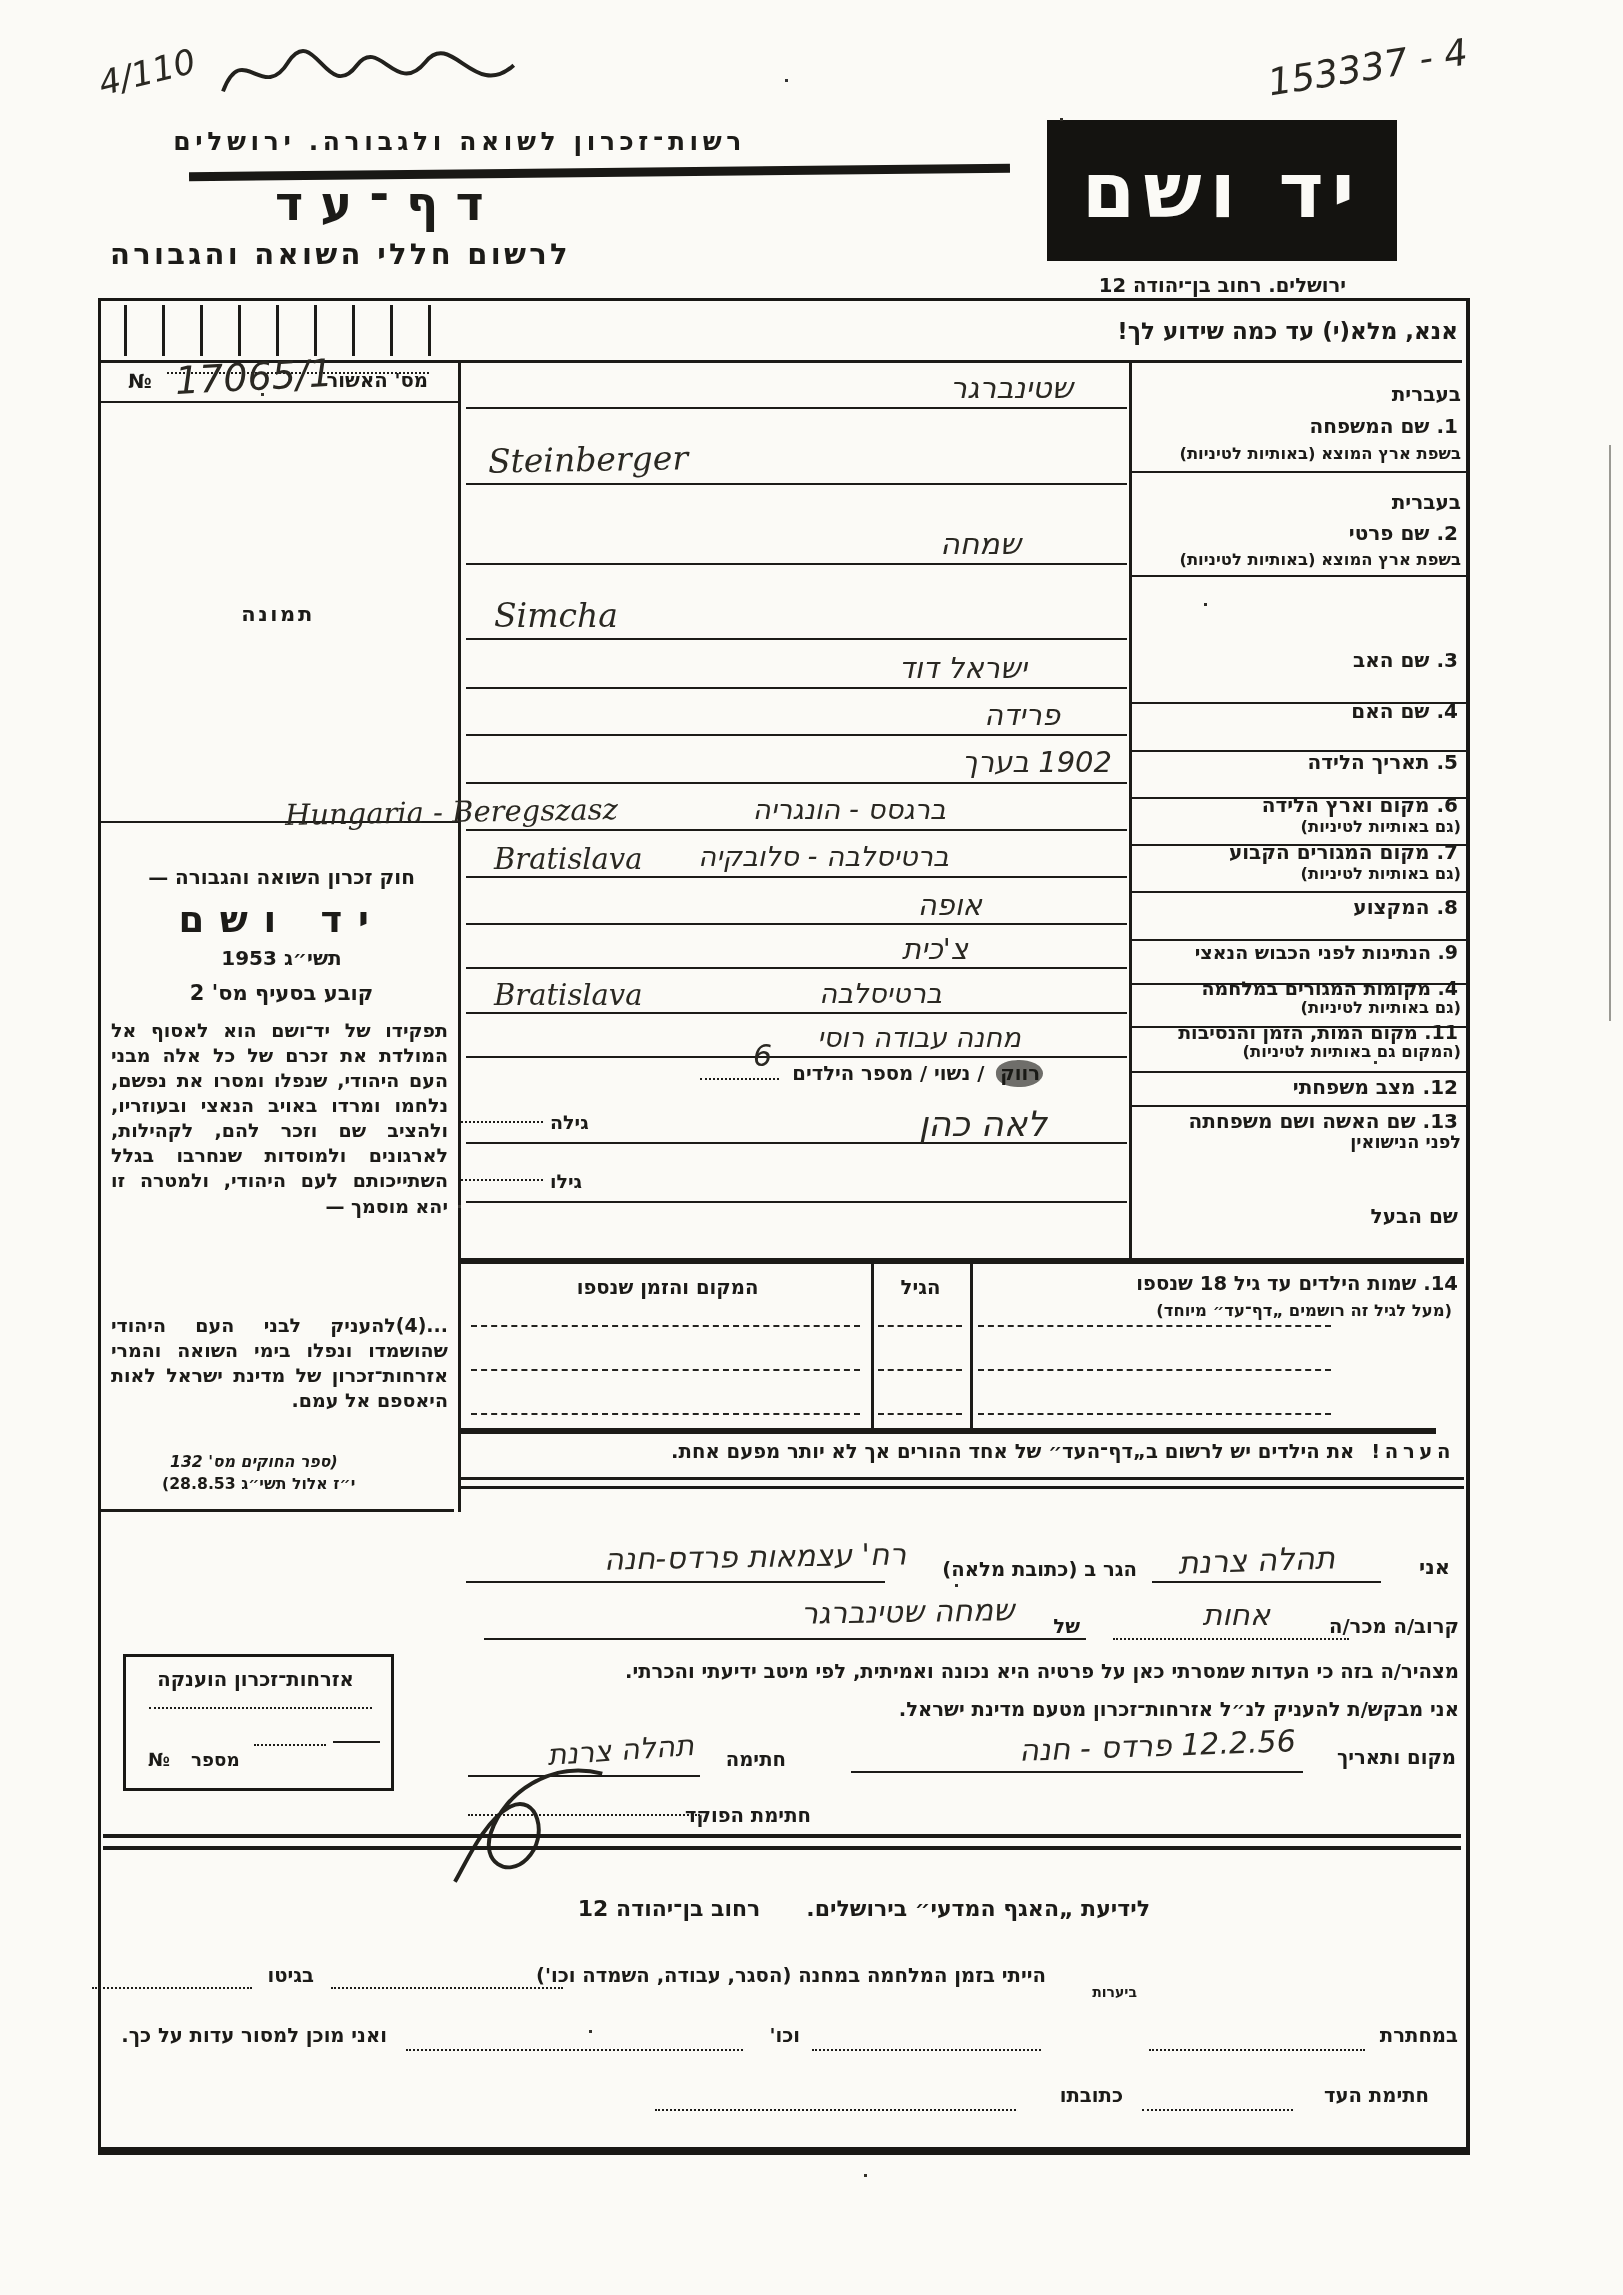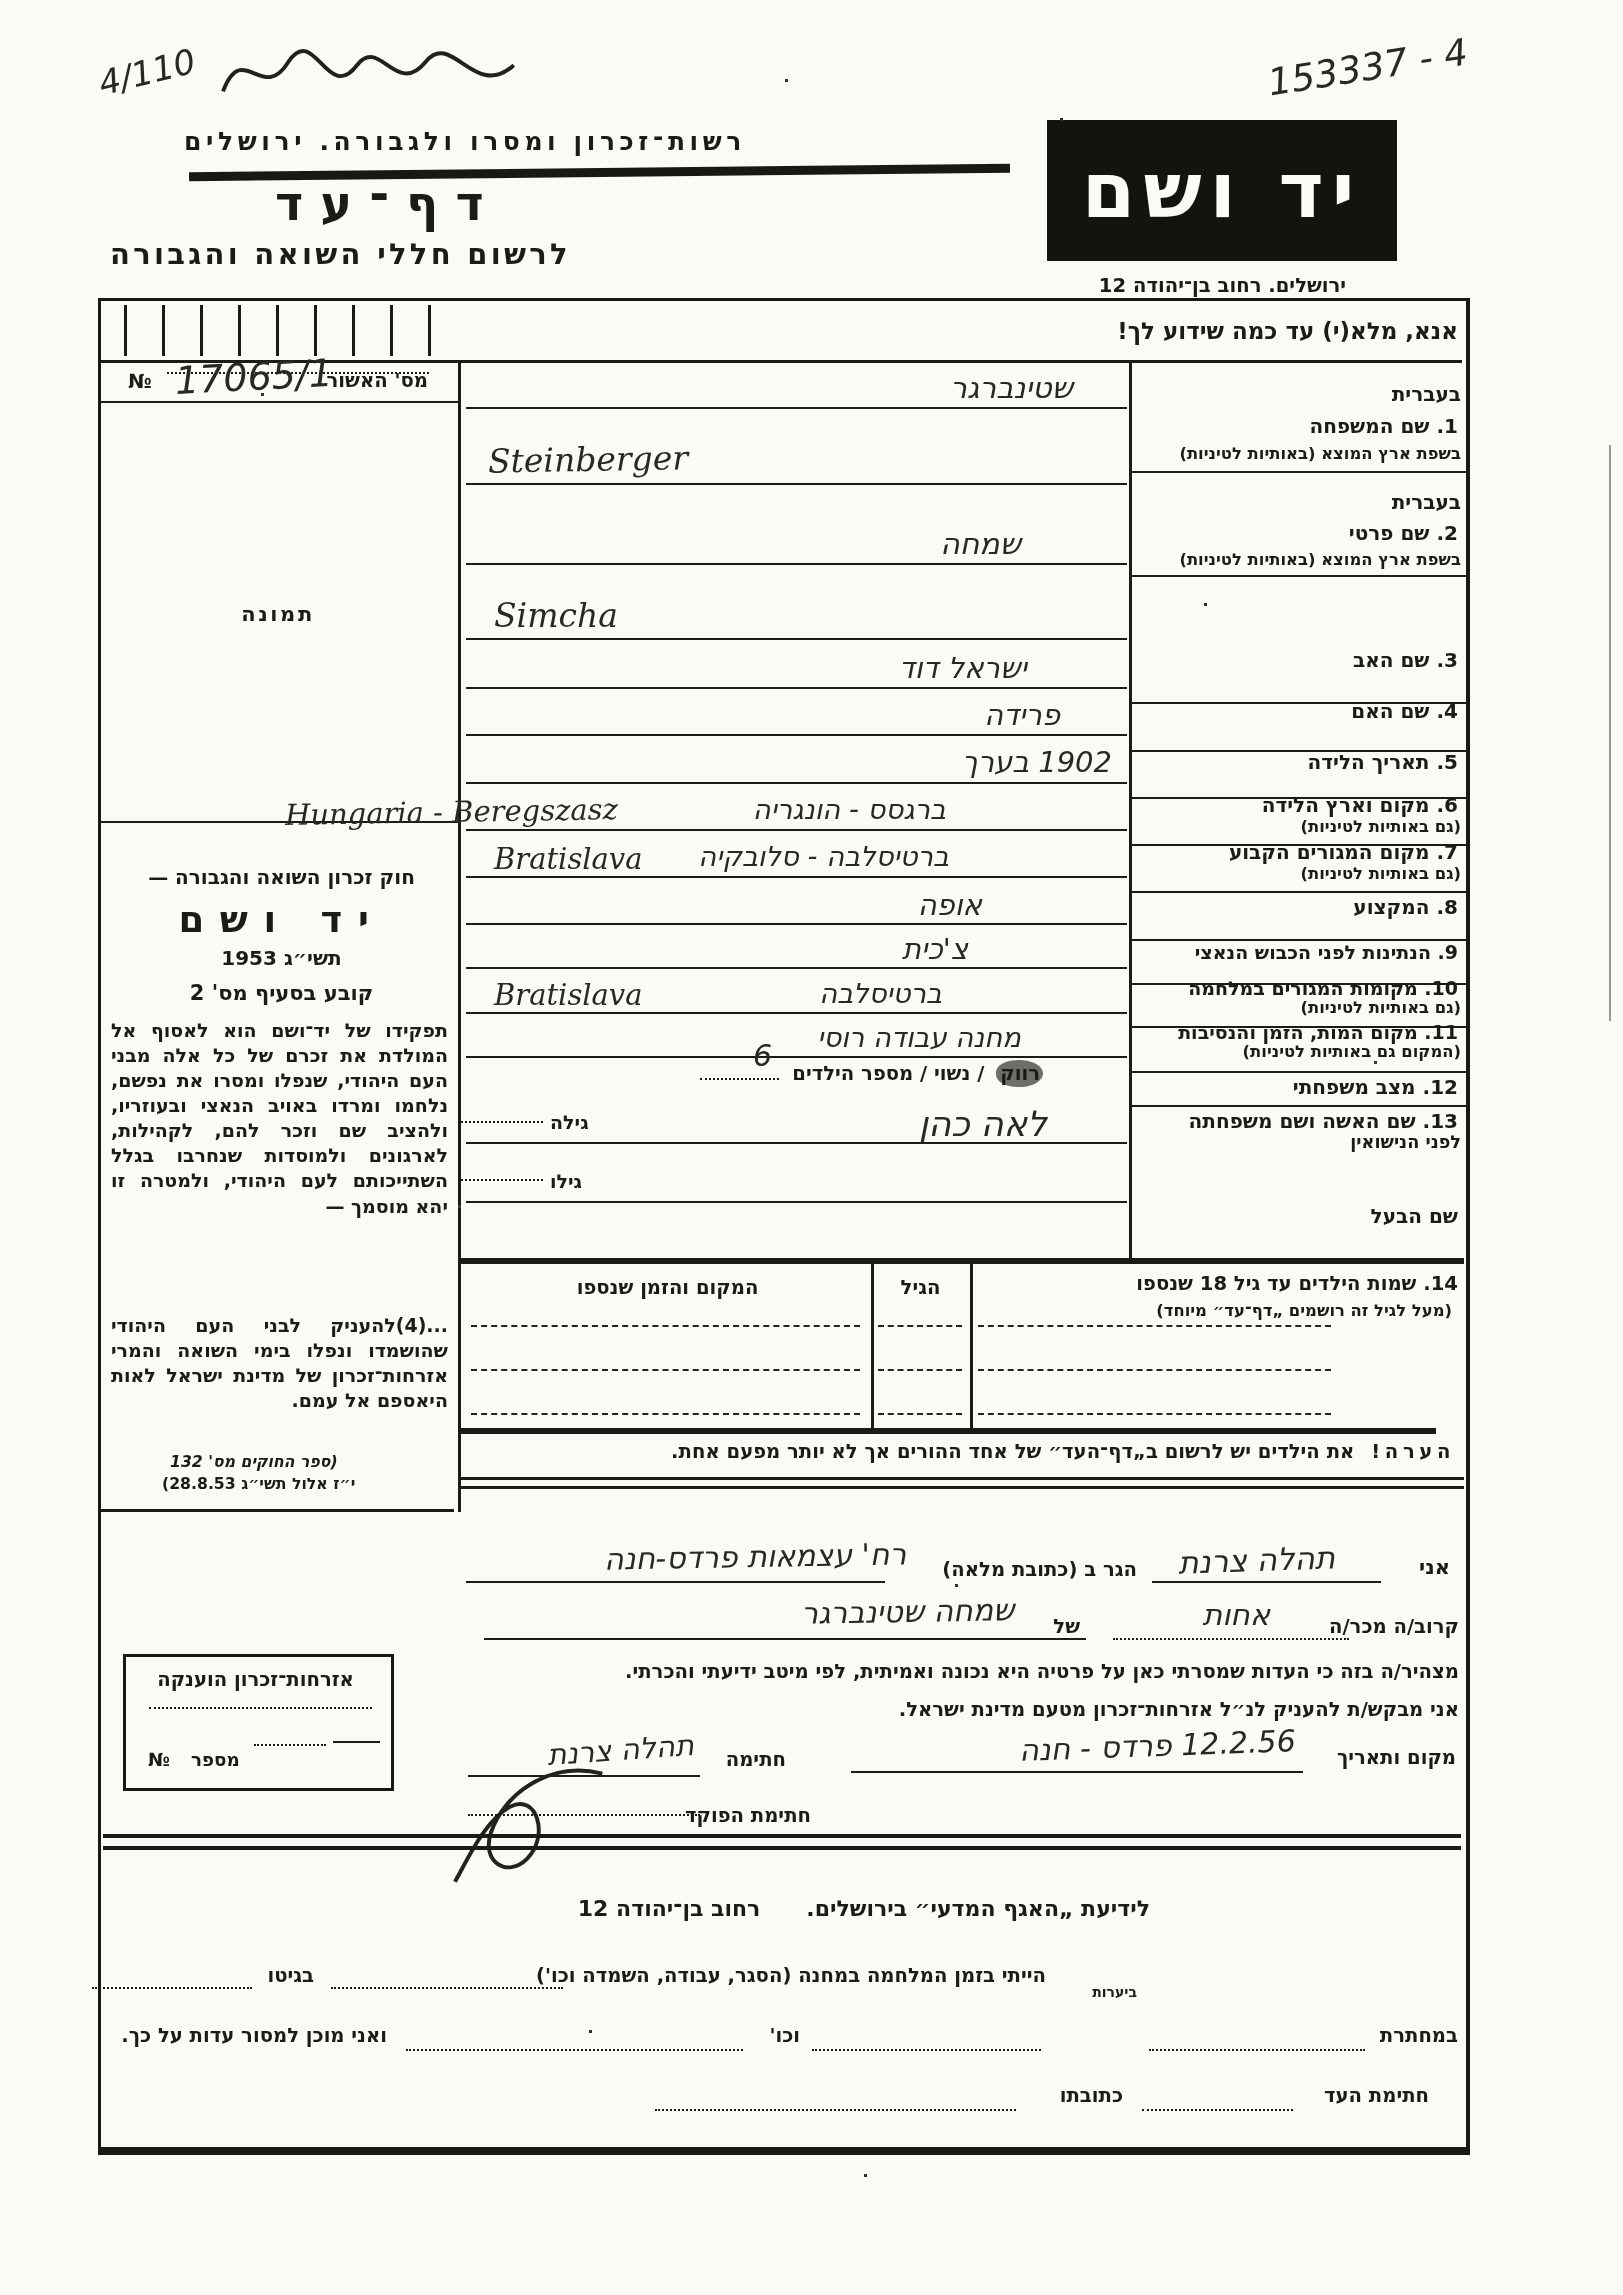--- a/index.html
+++ b/index.html
@@ -29,21 +29,21 @@
 <body>
 
 <div id="page">
 
   <div class="a hw" style="left:98px;top:52px;font-size:34px;transform:rotate(-14deg);">4/110</div>
   <svg class="a" style="left:216px;top:26px;" width="308" height="98" viewBox="0 0 470 150">
     <path d="M10,100 C40,20 70,120 110,55 C150,-5 170,120 215,60 C250,15 275,110 320,55 C360,5 395,115 455,60" fill="none" stroke="#22211d" stroke-width="6"></path>
   </svg>
   <div class="a hw" style="left:1267px;top:46px;font-size:37px;transform:rotate(-9deg);">153337 - 4</div>
 
-  <div class="a p rtl" style="right:877px;top:127px;font-size:25px;letter-spacing:4.6px;">רשות־זכרון ומסרו ולגבורה. ירושלים</div>
+  <div class="a p rtl" style="right:877px;top:127px;font-size:25px;letter-spacing:4.6px;">רשות־זכרון לשואה ולגבורה. ירושלים</div>
   <div class="a" style="left:189px;top:168px;width:821px;height:8.5px;background:#191815;transform:rotate(-0.6deg);"></div>
   <div class="a p" style="left:275px;top:175px;font-size:48px;letter-spacing:17px;">דף־עד</div>
   <div class="a p rtl" style="left:110px;top:237px;font-size:29px;letter-spacing:3.3px;">לרשום חללי השואה והגבורה</div>
 
   <div class="a" style="left:1047px;top:120px;width:350px;height:141px;background:#141310;display:flex;align-items:center;justify-content:center;">
     <span class="p" style="color:#fbfaf6;font-size:77px;letter-spacing:7.9px;">יד ושם</span>
   </div>
   <div class="a p rtl ctr" style="left:1057px;top:274px;width:331px;font-size:19.6px;">ירושלים. רחוב בן־יהודה 12</div>
 
   <div class="box" style="left:98px;top:298px;width:1365px;height:1846px;border-width:3.3px 4.6px 8.5px 3.3px;"></div>
@@ -92,21 +92,21 @@
   <div class="a p rtl" style="right:165px;top:793px;font-size:20px;">6.  מקום וארץ הלידה</div>
   <div class="a p rtl" style="right:162px;top:817px;font-size:16.4px;">(גם באותיות לטיניות)</div>
   <div class="sep" style="top:844px;"></div>
   <div class="a p rtl" style="right:165px;top:840px;font-size:20px;">7.  מקום המגורים הקבוע</div>
   <div class="a p rtl" style="right:162px;top:864px;font-size:16.4px;">(גם באותיות לטיניות)</div>
   <div class="sep" style="top:891px;"></div>
   <div class="a p rtl" style="right:165px;top:895px;font-size:20px;">8.  המקצוע</div>
   <div class="sep" style="top:939px;"></div>
   <div class="a p rtl" style="right:165px;top:941px;font-size:19px;">9.  הנתינות לפני הכבוש הנאצי</div>
   <div class="sep" style="top:983px;"></div>
-  <div class="a p rtl" style="right:165px;top:977px;font-size:19px;">10. מקומות המגורים במלחמה</div>
+  <div class="a p rtl" style="right:165px;top:977px;font-size:19px;">4. מקומות המגורים במלחמה</div>
   <div class="a p rtl" style="right:162px;top:998px;font-size:16.4px;">(גם באותיות לטיניות)</div>
   <div class="sep" style="top:1026px;"></div>
   <div class="a p rtl" style="right:165px;top:1021px;font-size:19px;">11. מקום המות, הזמן והנסיבות</div>
   <div class="a p rtl" style="right:162px;top:1042px;font-size:16.4px;">(המקום גם באותיות לטיניות)</div>
   <div class="sep" style="top:1071px;"></div>
   <div class="a p rtl" style="right:165px;top:1075px;font-size:20px;">12. מצב משפחתי</div>
   <div class="sep" style="top:1105px;"></div>
   <div class="a p rtl" style="right:165px;top:1109px;font-size:20px;">13. שם האשה ושם משפחתה</div>
   <div class="a p rtl" style="right:162px;top:1132px;font-size:17.7px;">לפני הנישואין</div>
   <div class="a p rtl" style="right:165px;top:1204px;font-size:20px;">שם הבעל</div>

